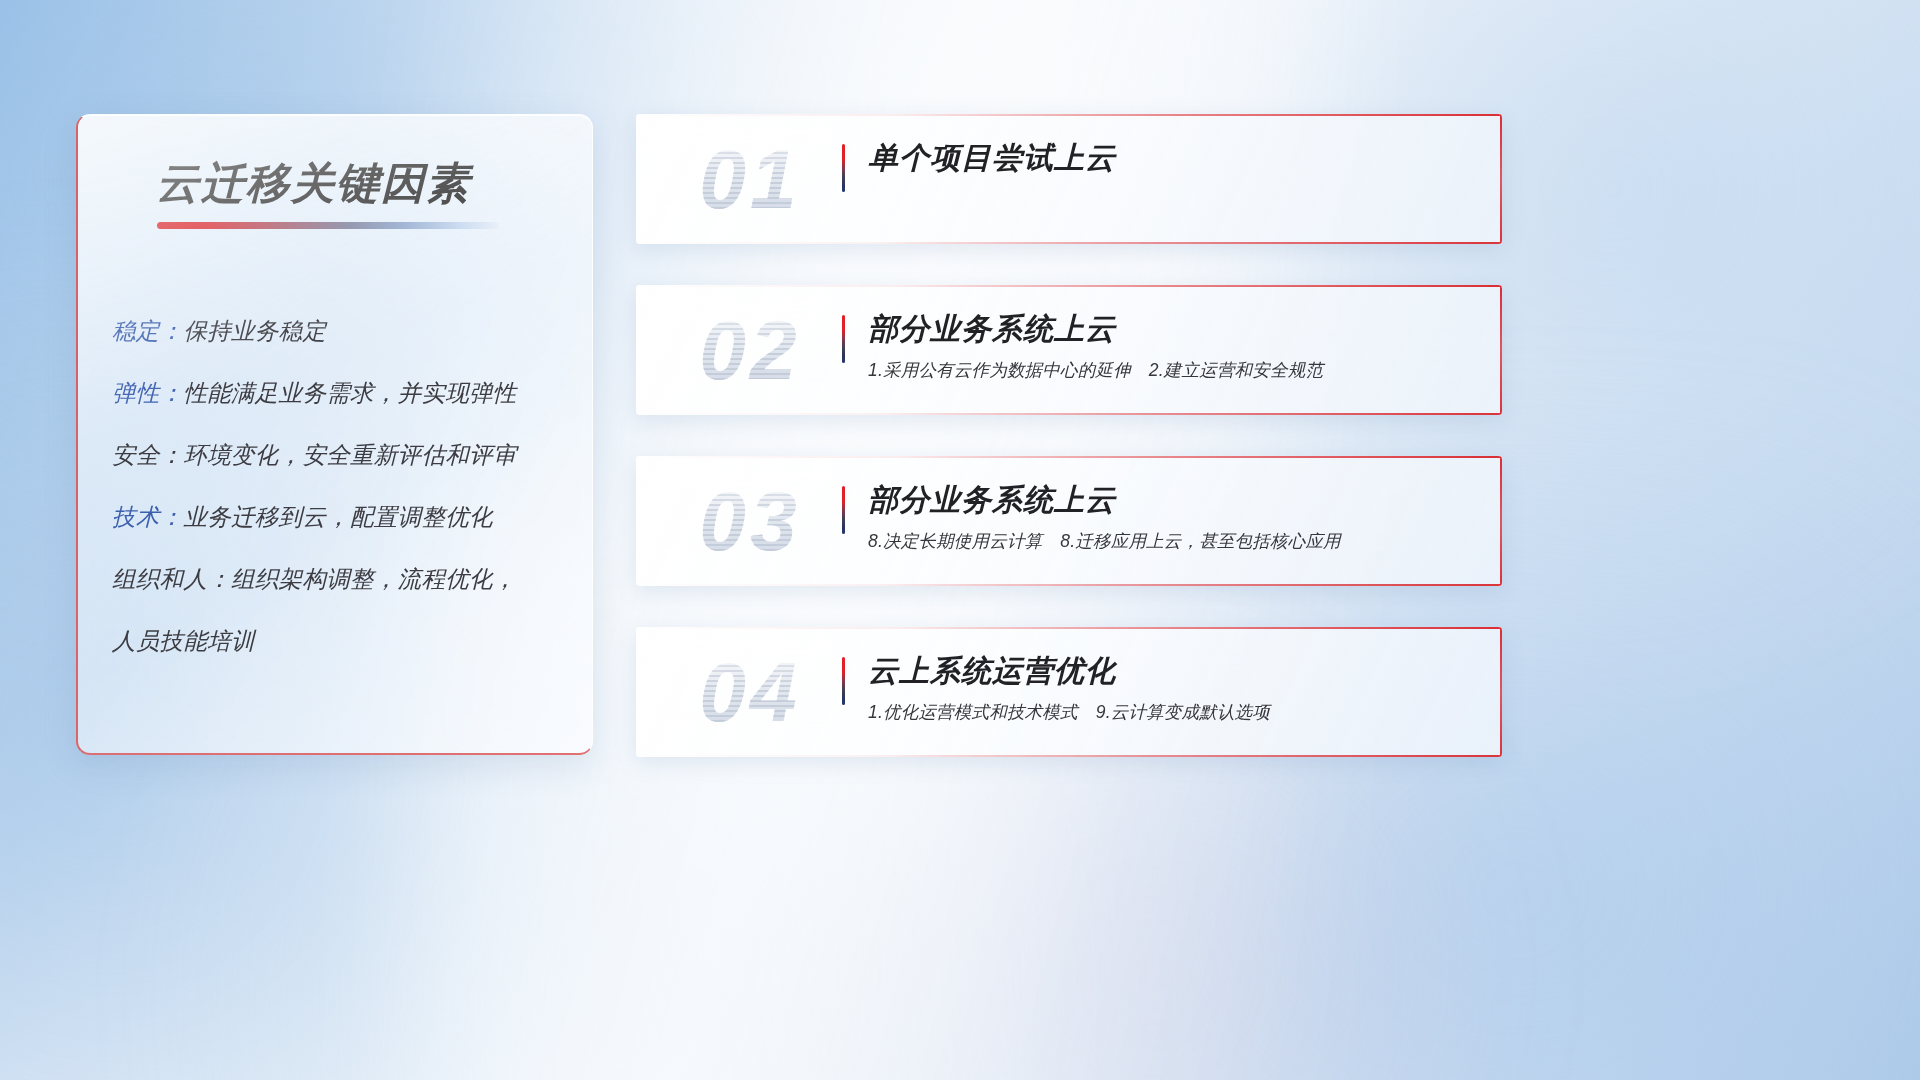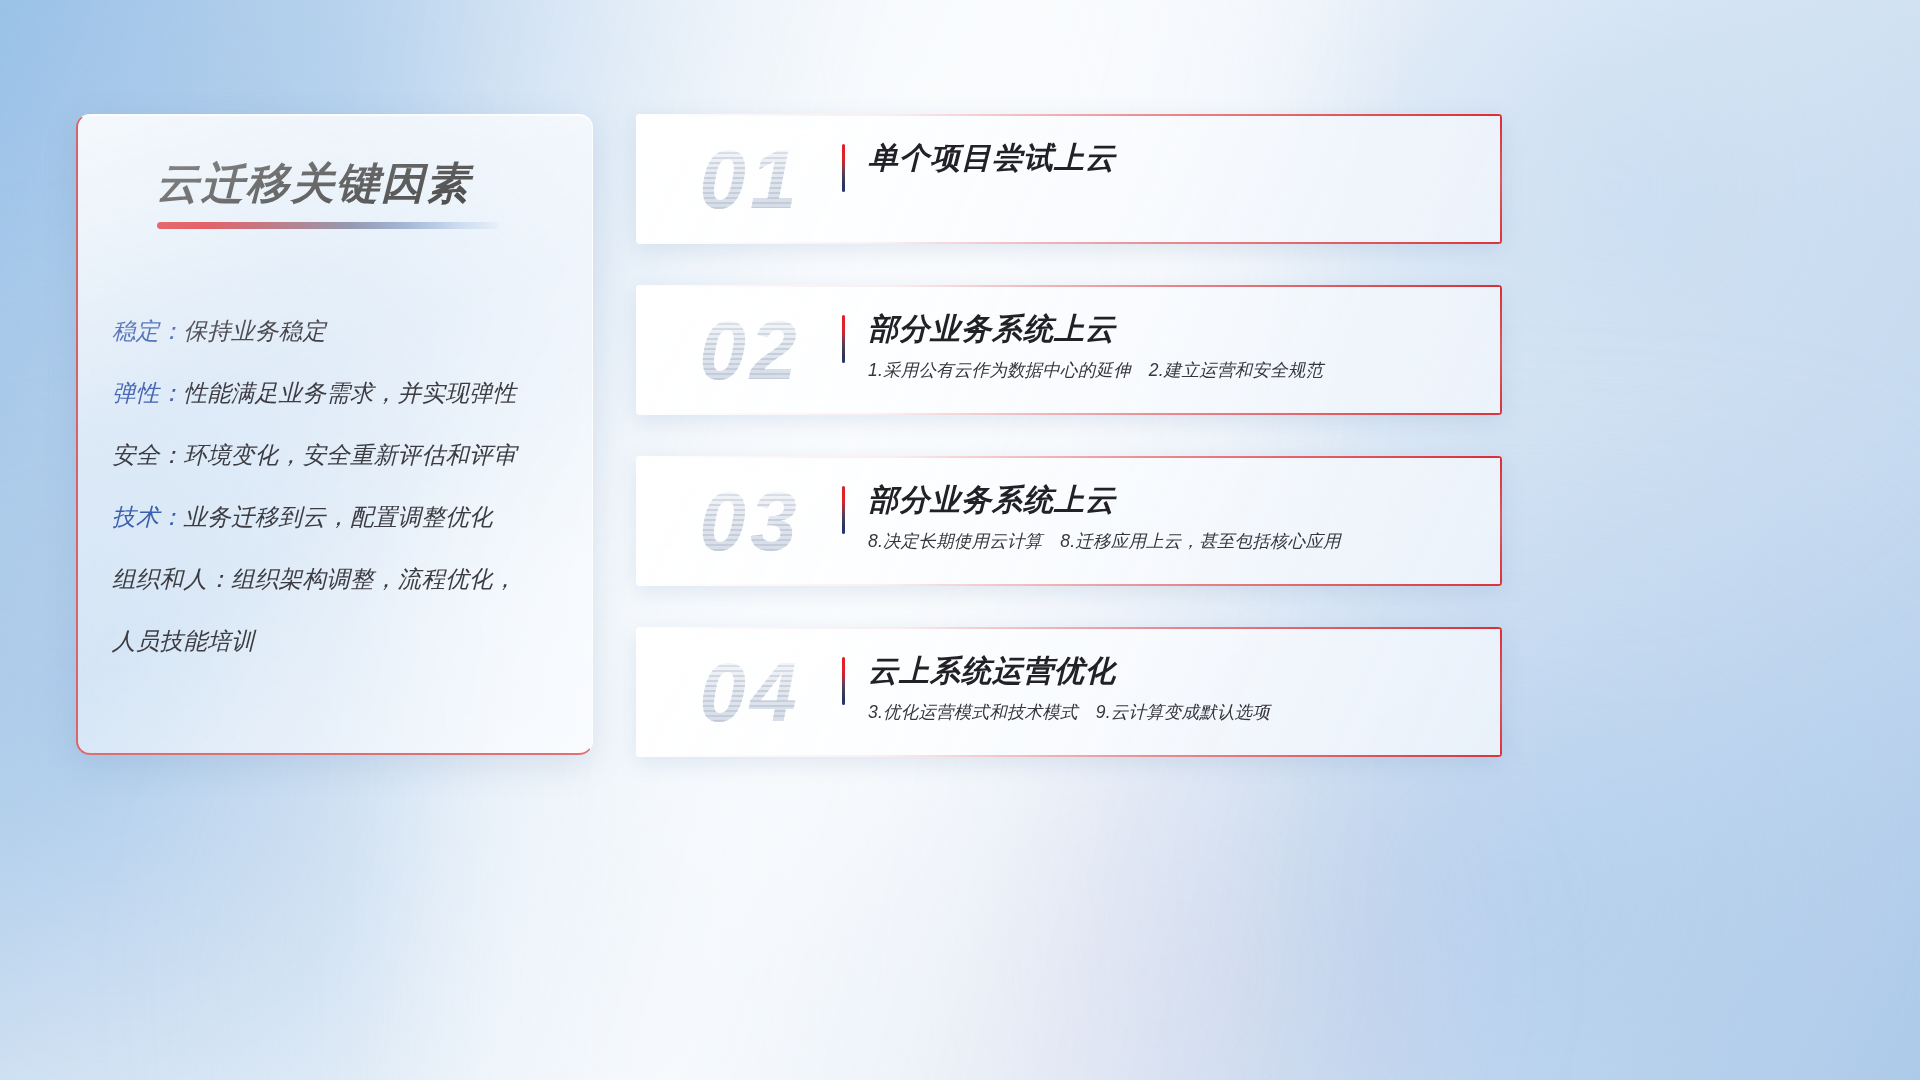--- a/index.html
+++ b/index.html
@@ -325,19 +325,19 @@
     <div class="rc">
       <div class="rc-edge-top"></div>
       <div class="rc-edge-right"></div>
       <div class="rc-edge-bottom"></div>
       <div class="rc-num">04</div>
       <div class="rc-num-shade"></div>
       <div class="rc-div"></div>
       <div class="rc-body">
         <div class="rc-title">云上系统运营优化</div>
         <div class="rc-sub">
-          <span>3.优化运营模式和技术模式</span><span class="gap"></span><span>9.云计算变成默认选项</span>
+          <span>1.优化运营模式和技术模式</span><span class="gap"></span><span>9.云计算变成默认选项</span>
         </div>
       </div>
     </div>
 
   </div>
 </div>
 
 </body></html>

